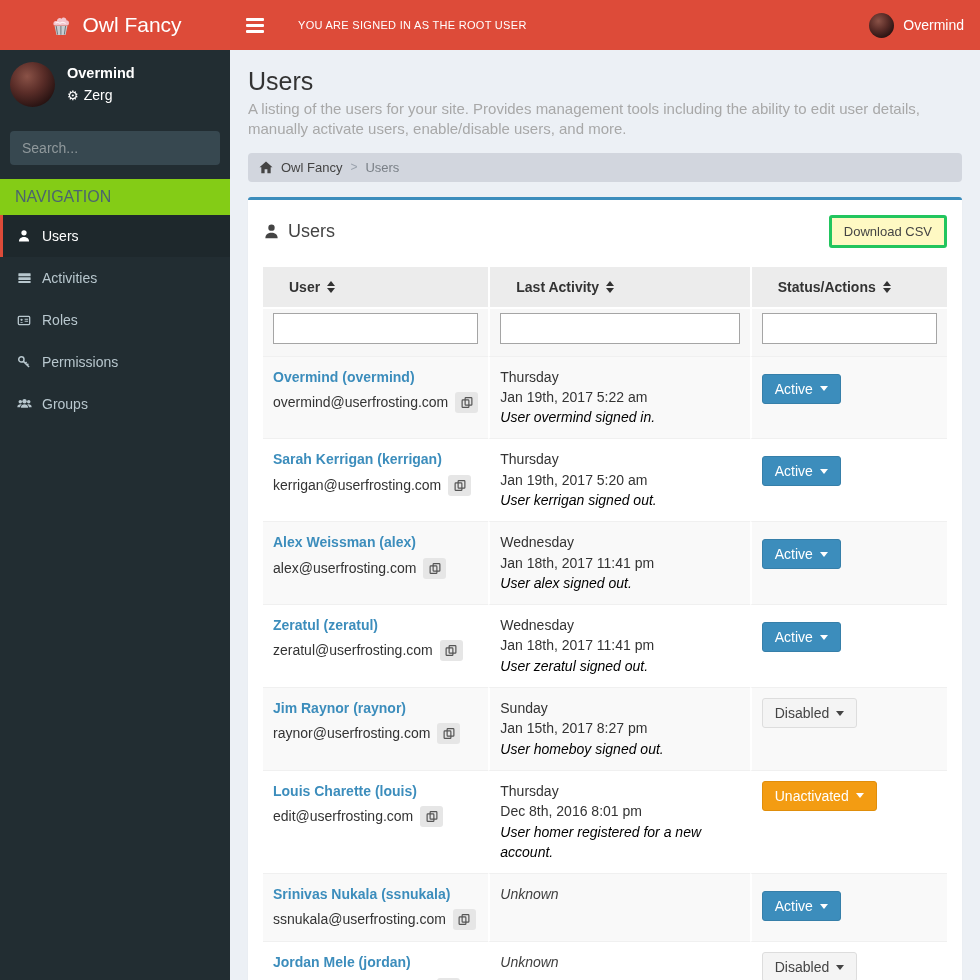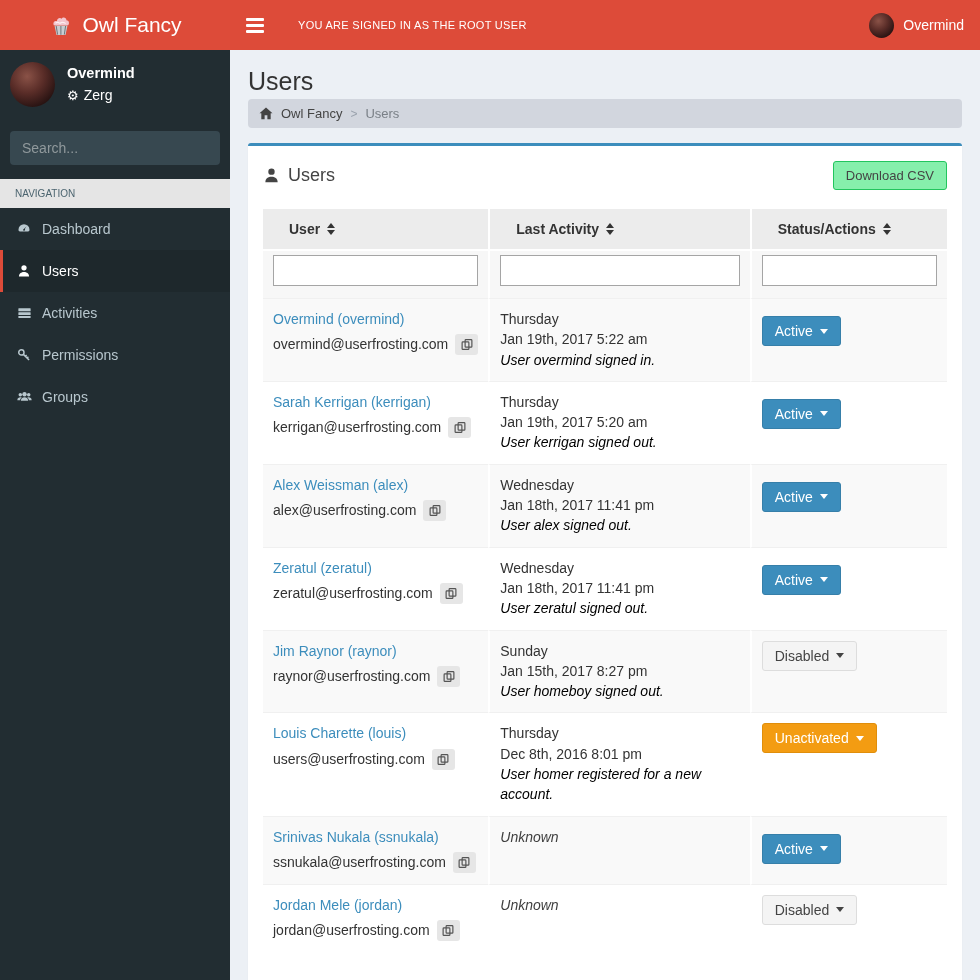--- a/index.html
+++ b/index.html
@@ -24,56 +24,56 @@
   .sidebar { position: absolute; top: 50px; left: 0; bottom: 0; width: 230px; background: #222d32; }
   .user-panel { display: flex; padding: 12px 10px; gap: 12px; align-items: flex-start; }
   .user-info { padding-top: 3px; }
   .user-name { color: #fff; font-weight: 700; font-size: 14.5px; margin-bottom: 6px; }
   .user-group { color: #fff; font-size: 14px; display: flex; align-items: center; gap: 5px; }
   .zerg-ic { font-size: 13px; line-height: 1; }
   .sidebar-search { margin: 12px 10px 14px; display: flex; background: #374850; border-radius: 4px; overflow: hidden; }
   .sidebar-search input { flex: 1; background: transparent; border: none; outline: none; padding: 9px 12px; color: #ccc; font-size: 14px; font-family: inherit; }
   .sidebar-search input::placeholder { color: #90999c; }
   .search-btn { background: transparent; border: none; padding: 0 12px; cursor: pointer; color: #90999c; display: flex; align-items: center; }
-  .nav-header { background: #e5e5e5; color: #4b646f; font-size: 10px; padding: 9px 15px; }
+  .nav-header { background: #84cc16; color: #4b646f; font-size: 16px; padding: 9px 15px; }
   .nav-item { display: flex; align-items: center; gap: 9px; padding: 13px 15px 13px 12px; color: #b8c7ce; font-size: 14px; border-left: 3px solid transparent; cursor: pointer; }
   .nav-item .nav-ic { width: 18px; display: inline-flex; justify-content: center; }
   .nav-item.active { background: #1e282c; border-left-color: #dd4b39; color: #fff; }
 
   
   .content { position: absolute; top: 50px; left: 230px; right: 0; bottom: 0; background: #ecf0f5; padding: 10px 18px; overflow: hidden; }
   .page-title { font-size: 25px; font-weight: 400; color: #333; margin: 7px 0 3px; }
   .page-desc { font-size: 15px; color: #a8a8a8; line-height: 1.35; margin: 0 0 13px; max-width: 720px; }
   .breadcrumb { background: #d2d6de; border-radius: 4px; padding: 7px 11px; display: flex; align-items: center; gap: 8px; font-size: 13px; margin-bottom: 15px; }
   .breadcrumb .crumb-home { color: #444; display: flex; align-items: center; }
   .breadcrumb .crumb { color: #444; cursor: pointer; }
   .breadcrumb .crumb.last { color: #7a8087; cursor: default; }
   .breadcrumb .sep { color: #9aa2ad; font-size: 12px; }
 
   
   .box { background: #fff; border-top: 3px solid #3c8dbc; border-radius: 3px; box-shadow: 0 1px 1px rgba(0,0,0,.1); padding-bottom: 80px; }
   .box-header { display: flex; align-items: center; padding: 15px 15px 11px; color: #444; }
   .box-title { font-size: 18px; margin-left: 8px; }
   .btn { border-radius: 3px; cursor: pointer; font-family: inherit; }
-  .btn-default { margin-left: auto; background: #86efac; border: 1px solid #22c55e; color: #444; font-size: 13px; padding: 6px 12px; }
+  .btn-default { margin-left: auto; background: #fef9c3; border: 3px solid #22c55e; color: #444; font-size: 13px; padding: 6px 12px; }
   .box-body { padding: 8px 15px 0; }
 
   table { width: 100%; border-collapse: separate; border-spacing: 0; }
   th { background: #ececec; text-align: left; font-size: 14px; font-weight: 700; color: #333; padding: 12px 26px; }
   th .th-inner { display: inline-flex; align-items: center; gap: 7px; cursor: pointer; }
   .sort-ic { display: inline-flex; flex-direction: column; gap: 2px; }
   .sort-ic i { width: 0; height: 0; border-left: 4px solid transparent; border-right: 4px solid transparent; }
   .sort-ic .up { border-bottom: 5px solid #333; }
   .sort-ic .dn { border-top: 5px solid #333; }
   tr.filter-row td { background: #f7f7f7; padding: 4px 10px 12px; border-top: 2px solid #fff; }
   tr.filter-row input { width: 100%; height: 31px; border: 1px solid #a5a5a5; background: #fff; padding: 4px 8px; font-family: inherit; font-size: 14px; outline: none; }
   th + th, td + td { border-left: 2px solid #fff; }
   tbody td { padding: 10px 10px 11px; vertical-align: top; border-top: 1px solid #f0f0f0; line-height: 1.45; }
   tbody tr:nth-child(odd) td { background: #f9f9f9; }
-  .user-link { color: #3c8dbc; font-weight: 400; margin-top: 40px; }
+  .user-link { color: #3c8dbc; font-weight: 700; margin-top: 40px; }
   .email-line { display: flex; align-items: flex-start; gap: 7px; margin-top: 5px; color: #333; }
   .copy-btn { background: #e6e6e6; border: none; border-radius: 3px; width: 23px; height: 21px; display: inline-flex; align-items: center; justify-content: center; color: #555; cursor: pointer; }
   .act-note { font-style: italic; color: #000000; }
   .unknown { font-style: italic; color: #3f3f3f; }
   .btn-status { font-size: 14px; padding: 6px 12px; border: 1px solid transparent; display: inline-flex; align-items: center; gap: 7px; }
   .btn-status.primary { background: #3c8dbc; border-color: #367fa9; color: #fff; margin-top: 7px; }
   .btn-status.warning { background: #f39c12; border-color: #e08e0b; color: #fff; }
   .btn-status.default { background: #f4f4f4; border-color: #ddd; color: #444; }
   .caret { width: 0; height: 0; border-left: 4px solid transparent; border-right: 4px solid transparent; border-top: 5px solid currentColor; display: inline-block; }
 
@@ -120,46 +120,49 @@
     </div>
   </div>
   <div class="sidebar-search">
     <input type="text" placeholder="Search..." style="">
     <button class="search-btn" aria-label="search">
       
     </button>
   </div>
   <div class="nav-header">NAVIGATION</div>
   <nav id="nav-list">
-      <a class="nav-item">
-        <span class="nav-ic svg-ic">
-          <svg width="16" height="14" viewBox="0 0 16 16" fill="currentColor">
-            <path d="M8 2.5 A6.3 6.3 0 0 0 1.7 8.8 C1.7 10 2.4 10.8 3.3 10.8 H12.7 C13.6 10.8 14.3 10 14.3 8.8 A6.3 6.3 0 0 0 8 2.5 Z M8 9.9 A1.1 1.1 0 0 1 6.9 8.8 L10.8 5.2 L8.9 8 A1.1 1.1 0 0 1 8 9.9 Z" fill-rule="evenodd"></path>
-          </svg>
-        </span>
-        <span>Dashboard</span>
-      </a>
       <a class="nav-item active">
         <span class="nav-ic svg-ic">
           <svg width="14" height="14" viewBox="0 0 16 16" fill="currentColor">
             <circle cx="8" cy="4.4" r="3"></circle>
             <path d="M2.2 14.3 C2.2 10.9 5 9.2 8 9.2 C11 9.2 13.8 10.9 13.8 14.3 Z"></path>
           </svg>
         </span>
         <span>Users</span>
       </a>
       <a class="nav-item">
         <span class="nav-ic svg-ic">
           <svg width="15" height="14" viewBox="0 0 16 16" fill="currentColor">
             <rect x="1" y="2.5" width="14" height="3.4" rx="0.6"></rect>
             <rect x="1" y="7" width="14" height="3.4" rx="0.6"></rect>
             <rect x="1" y="11.5" width="14" height="2.2" rx="0.6"></rect>
           </svg>
         </span>
         <span>Activities</span>
+      </a>
+      <a class="nav-item">
+        <span class="nav-ic svg-ic">
+          <svg width="16" height="13" viewBox="0 0 16 16" fill="none" stroke="currentColor">
+            <rect x="1" y="3" width="14" height="10" rx="1.2" stroke-width="1.6"></rect>
+            <circle cx="5" cy="7.2" r="1.4" fill="currentColor" stroke="none"></circle>
+            <path d="M3.2 10.8 C3.4 9.6 6.6 9.6 6.8 10.8" fill="currentColor" stroke="none"></path>
+            <path d="M8.8 6.5 H13 M8.8 9 H13" stroke-width="1.3"></path>
+          </svg>
+        </span>
+        <span>Roles</span>
       </a>
       <a class="nav-item">
         <span class="nav-ic svg-ic">
           <svg width="14" height="14" viewBox="0 0 16 16" fill="none" stroke="currentColor" stroke-width="1.7">
             <circle cx="5" cy="5" r="3"></circle>
             <path d="M7.3 7.3 L13.8 13.8 M11.5 11.5 L13 10 M9.5 9.5 L11 8"></path>
           </svg>
         </span>
         <span>Permissions</span>
       </a>
@@ -174,20 +177,21 @@
             <path d="M4.8 12.2 C4.8 9.5 7 8.2 9 8.2 C11 8.2 13.2 9.5 13.2 12.2 Z"></path>
           </svg>
         </span>
         <span>Groups</span>
       </a>
     </nav>
 </aside>
 
 <main class="content">
   <h1 class="page-title">Users</h1>
+  <p class="page-desc">A listing of the users for your site. Provides management tools including the ability to edit user details, manually activate users, enable/disable users, and more.</p>
 
   <div class="breadcrumb">
     <span class="crumb-home">
       <svg width="14" height="13" viewBox="0 0 16 15" fill="currentColor">
         <path d="M8 0.5 L15.5 7.3 H13.4 V14 H9.6 V9.4 H6.4 V14 H2.6 V7.3 H0.5 Z"></path>
       </svg>
     </span>
     <span id="breadcrumb-items" style="display: inline-flex; gap: 8px; align-items: center;">
         <span class="crumb">Owl Fancy</span>
         <span class="sep">&gt;</span>
@@ -339,21 +343,21 @@
                 <div>Jan 15th, 2017 8:27 pm</div>
                 <div class="act-note">User homeboy signed out.</div>
               </td>
               <td><button class="btn btn-status default">
                   <span>Disabled</span>
                   <span class="caret"></span>
                 </button></td>
             </tr>
             <tr>
               <td><a class="user-link">Louis Charette (louis)</a><div class="email-line">
-                  <span>users@userfrosting.com</span>
+                  <span>edit@userfrosting.com</span>
                   <button class="copy-btn">
                     <svg width="12" height="13" viewBox="0 0 16 16" fill="none" stroke="currentColor" stroke-width="1.6">
                       <rect x="5.5" y="1.5" width="9" height="10" rx="1"></rect>
                       <rect x="1.5" y="4.5" width="9" height="10" rx="1"></rect>
                     </svg>
                   </button>
                 </div></td>
               <td>
                 <div>Thursday</div>
                 <div>Dec 8th, 2016 8:01 pm</div>

